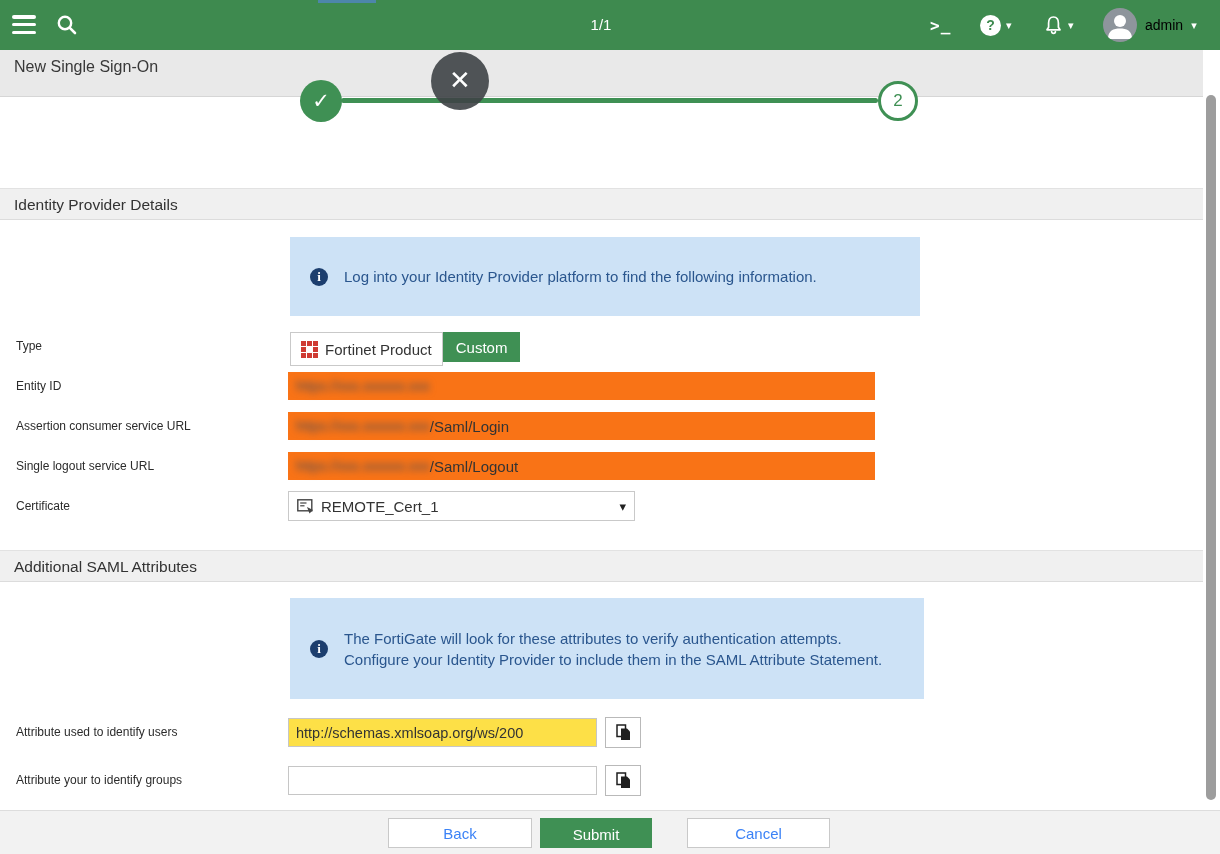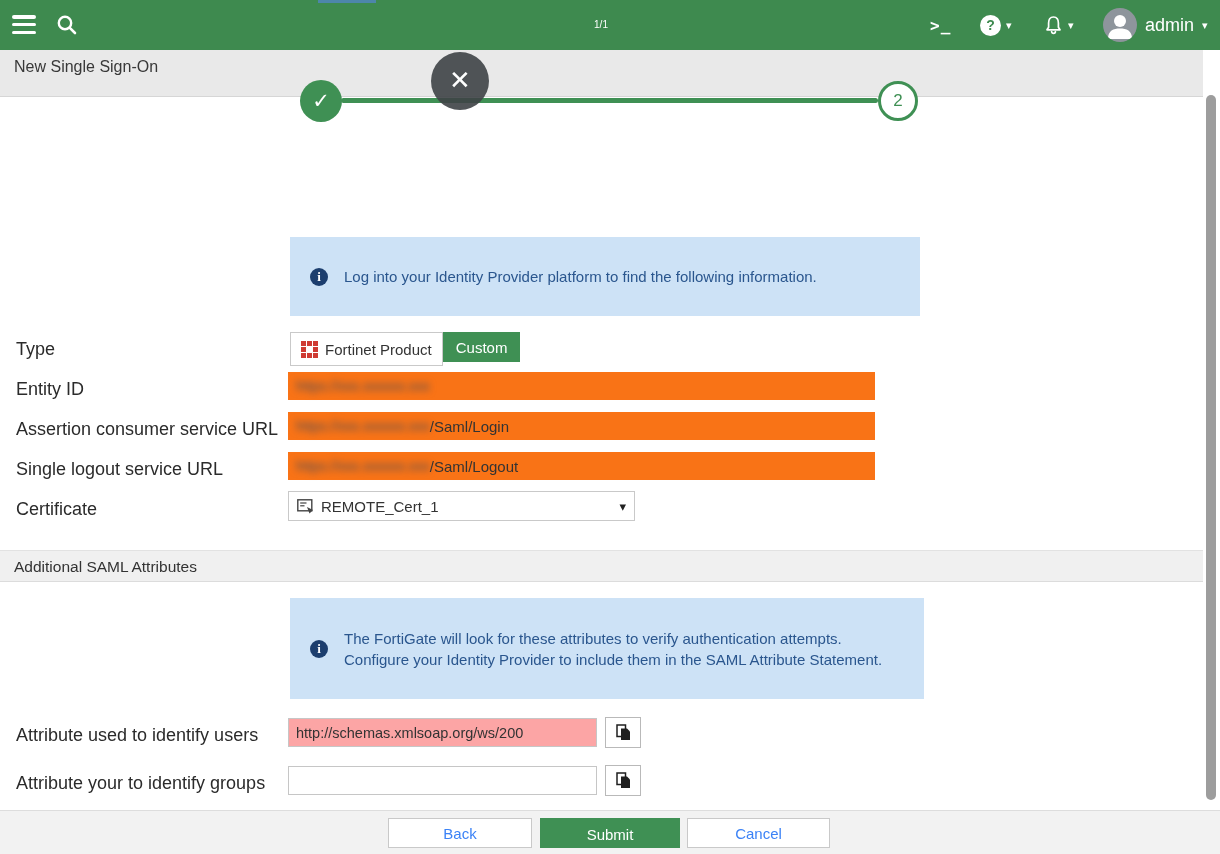--- a/index.html
+++ b/index.html
@@ -6,30 +6,30 @@
   #app{position:relative;width:1220px;height:854px;overflow:hidden;
        font-family:"Liberation Sans","DejaVu Sans",sans-serif;background:#fff;}
   
   .topbar{position:absolute;left:0;top:0;width:1220px;height:50px;background:#3e8a4f;}
   .accent-strip{position:absolute;left:318px;top:0;width:58px;height:3px;background:#4d86aa;}
   .hamburger{position:absolute;left:12px;top:15px;width:24px;height:20px;cursor:pointer;}
   .hamburger div{height:3.6px;background:#fff;border-radius:2px;margin-bottom:4.2px;}
   .tb-icon{position:absolute;top:0;height:50px;display:flex;align-items:center;gap:5px;color:#fff;}
   .searchbtn{left:56px;}
   .pageind{position:absolute;left:556px;top:0;width:90px;height:50px;line-height:50px;
-           text-align:center;color:#fff;font-size:10px;}
+           text-align:center;color:#fff;font-size:15px;}
   .cli{left:930px;font-family:"DejaVu Sans Mono",monospace;font-weight:bold;font-size:16px;letter-spacing:1px;}
   .helpwrap{left:980px;}
   .helpcircle{width:21px;height:21px;border-radius:50%;background:#fff;color:#3e8a4f;
               font-weight:bold;font-size:14px;text-align:center;line-height:21px;}
   .caret{font-size:11px;color:#fff;}
   .bellwrap{left:1044px;}
   .userwrap{left:1103px;gap:8px;}
   .avatar{width:34px;height:34px;border-radius:50%;background:#8e959c;overflow:hidden;position:relative;}
-  .adminname{font-size:18px;color:#ffffff;}
+  .adminname{font-size:14px;color:#000000;}
   
   .titlebar{position:absolute;left:0;top:50px;width:1220px;height:47px;background:#e9e9e9;
             border-bottom:1px solid #d6d6d6;line-height:34px;font-size:16px;color:#383838;padding-left:14px;box-sizing:border-box;}
   
   .step-check{position:absolute;left:300px;top:80px;width:42px;height:42px;border-radius:50%;
               background:#3f9054;color:#fff;font-size:21px;font-weight:bold;text-align:center;line-height:42px;}
   .step-line{position:absolute;left:341px;top:98px;width:537px;height:5px;background:#3f9054;border-radius:3px;}
   .step-two{position:absolute;left:878px;top:81px;width:34px;height:34px;border:3px solid #3f9054;border-radius:50%;
             background:#fff;color:#3f9054;font-size:17px;text-align:center;line-height:34px;}
   .close-btn{position:absolute;left:431px;top:52px;width:58px;height:58px;border-radius:50%;
@@ -44,48 +44,48 @@
            padding:16px 20px;box-sizing:border-box;color:#2a568e;font-size:15px;line-height:21px;}
   .ib1{top:237px;width:630px;height:79px;}
   .ib2{top:598px;width:634px;height:101px;}
   .info-i{flex:0 0 auto;width:18px;height:18px;border-radius:50%;background:#1c3e6e;color:#fff;
           font-family:"Liberation Serif","DejaVu Serif",serif;font-weight:bold;font-size:13px;
           text-align:center;line-height:18px;align-self:center;}
   .ib1 .info-i{align-self:center;}
   .ibtext1{max-width:480px;align-self:center;}
   .ibtext2{max-width:556px;align-self:center;}
   
-  .flabel{position:absolute;left:16px;font-size:18px;color:#2b2b2b;}
+  .flabel{position:absolute;left:16px;font-size:12px;color:#2b2b2b;}
   .seg{position:absolute;left:290px;top:332px;display:flex;height:30px;}
   .seg-fortinet{display:flex;align-items:center;gap:7px;background:#fff;border:1px solid #c9c9c9;
                 padding:16px 10px;font-size:15px;color:#333;cursor:pointer;}
   .seg-custom{background:#3f9054;color:#ffffff;border:none;padding:0 13px;font-size:15px;
               display:flex;align-items:center;cursor:pointer;}
   .ro-field{position:absolute;left:288px;width:587px;height:28px;background:#f97316;
             display:flex;align-items:center;padding-left:8px;box-sizing:border-box;font-size:15px;color:#333;}
   .f-entity{top:372px;} .f-acs{top:412px;} .f-slo{top:452px;}
   .blurred{filter:blur(3.5px);color:#4e4e57;font-size:14px;white-space:nowrap;}
   .dropdown{position:absolute;left:288px;top:491px;width:347px;height:30px;background:#fff;
             border:1px solid #c9c9c9;box-sizing:border-box;display:flex;align-items:center;gap:7px;
             padding:0 8px;font-size:15px;color:#333;cursor:pointer;}
   .dd-caret{margin-left:auto;color:#222;font-size:13px;}
   .attr-input{position:absolute;left:288px;width:309px;height:29px;border:1px solid #c6c6c6;
               box-sizing:border-box;font-size:14.5px;color:#333;padding:0 7px;
               font-family:"Liberation Sans","DejaVu Sans",sans-serif;}
-  .in-users{top:718px;background:#fca5a5;}
+  .in-users{top:718px;background:#fde047;}
   .in-groups{top:766px;background:#fff;}
   .copy-btn{position:absolute;left:605px;width:36px;height:31px;background:#fff;border:1px solid #b9b9b9;
             box-sizing:border-box;display:flex;align-items:center;justify-content:center;cursor:pointer;}
   .cp1{top:717px;} .cp2{top:765px;}
   
   .footer{position:absolute;left:0;top:810px;width:1220px;height:44px;background:#f2f2f2;border-top:1px solid #ddd;}
   .fbtn{position:absolute;top:7px;height:30px;box-sizing:border-box;font-size:15px;text-align:center;
         line-height:28px;cursor:pointer;border:1px solid #c9c9c9;background:#fff;color:#3b82f6;}
   .b-back{left:388px;width:144px;}
-  .b-submit{left:540px;width:140px;background:#3f9054;border:1px solid #3f9054;color:#fff;line-height:30px;}
+  .b-submit{left:540px;width:112px;background:#3f9054;border:1px solid #3f9054;color:#fff;line-height:30px;}
   .b-cancel{left:687px;width:143px;}
   
   .scroll-track{position:absolute;left:1203px;top:50px;width:17px;height:760px;background:#fff;}
   .scroll-thumb{position:absolute;left:3px;top:45px;width:10px;height:705px;border-radius:5px;background:#9d9d9d;}
   svg{display:block;}
 </style>
 </head>
 <body>
 
 <div id="app">
@@ -137,20 +137,21 @@
     </div>
   </div>
 
   <div class="titlebar">New Single Sign-On</div>
 
   <div class="step-check">✓</div>
   <div class="step-line"></div>
   <div class="step-two">2</div>
   <div class="close-btn">✕</div>
 
+  <div class="section-h sec1">Identity Provider Details</div>
 
   <div class="infobox ib1">
     <span class="info-i">i</span>
     <span class="ibtext1">Log into your Identity Provider platform to find the following information.</span>
   </div>
 
   <div class="flabel" style="top:339px;">Type</div>
   <div class="seg">
     <button class="seg-fortinet">
       <span>

